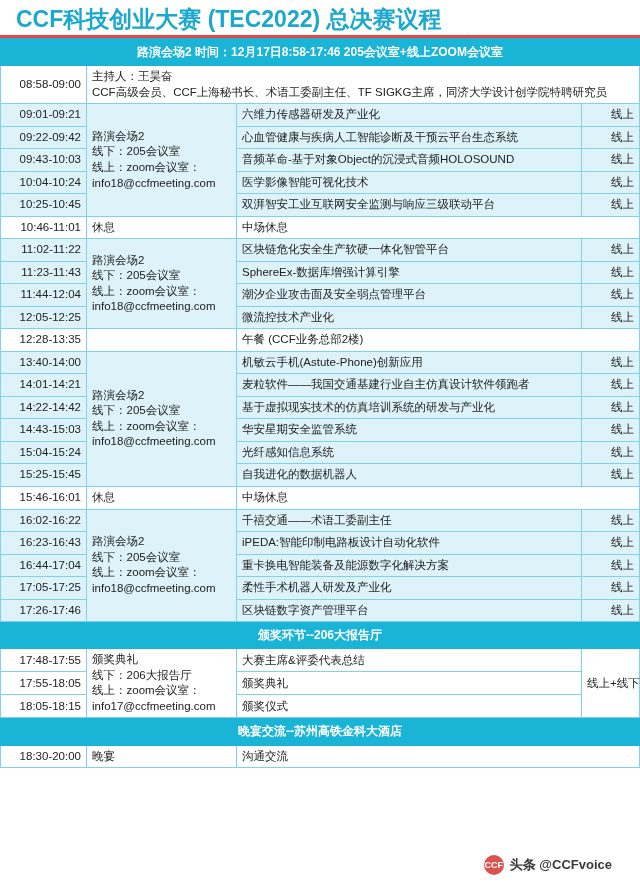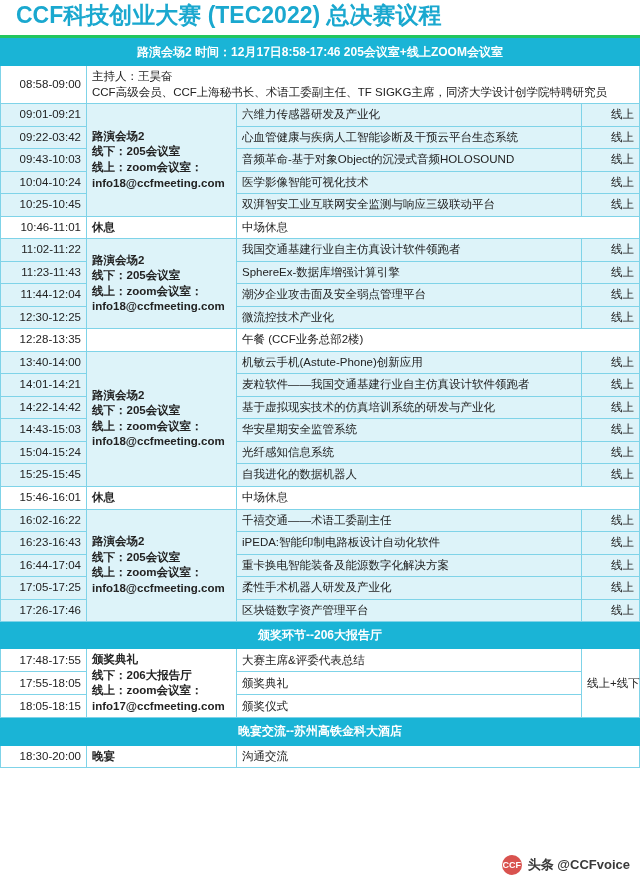--- a/index.html
+++ b/index.html
@@ -11,23 +11,23 @@
   }
   #page {
     position: relative;
     width: 640px; height: 883px;
     background: #ffffff;
     overflow: hidden;
   }
   .title-bar {
     height: 38px;
     display: flex;
-    align-items: flex-start;
+    align-items: flex-end;
     padding-left: 16px;
-    border-bottom: 3px solid #22c55e;
+    border-bottom: 3px solid #ef4444;
   }
   .title-bar .title {
     color: #1aa8cf;
     font-size: 23px;
     font-weight: bold;
     letter-spacing: 0px;
     white-space: nowrap;
   }
   table.agenda {
     width: 640px;
@@ -46,21 +46,20 @@
     width: 86px;
     text-align: right;
     white-space: nowrap;
     font-size: 11.5px;
   }
   td.venue {
     width: 150px;
     font-size: 11px;
     line-height: 1.5;
     padding-left: 6px;
-    font-weight: bold;
   }
   td.topic {
     font-size: 11.5px;
     padding-left: 8px;
   }
   td.mode {
     width: 58px;
     text-align: right;
     font-size: 11px;
     white-space: nowrap;
@@ -78,21 +77,21 @@
     background: #ddf3f9;
   }
   td.host-block {
     font-size: 11.5px;
     line-height: 1.7;
     padding: 5px 8px;
   }
   .venue-line { display: block; }
   .watermark {
     position: absolute;
-    right: 10px;
+    right: 28px;
     bottom: 8px;
     display: flex;
     align-items: center;
     gap: 6px;
     font-size: 13px;
     color: #3a3a3a;
     font-weight: bold;
   }
   .wm-logo {
     width: 20px; height: 20px;
@@ -141,21 +140,21 @@
         <td class="venue" rowspan="5">
           <span class="venue-line">路演会场2</span>
           <span class="venue-line">线下：205会议室</span>
           <span class="venue-line">线上：zoom会议室：</span>
           <span class="venue-line">info18@ccfmeeting.com</span>
         </td>
         <td class="topic">六维力传感器研发及产业化</td>
         <td class="mode">线上</td>
       </tr>
       <tr class="band">
-        <td class="time">09:22-03:42</td>
+        <td class="time">09:22-09:42</td>
         <td class="topic">心血管健康与疾病人工智能诊断及干预云平台生态系统</td>
         <td class="mode">线上</td>
       </tr>
       <tr class="band">
         <td class="time">09:43-10:03</td>
         <td class="topic">音频革命-基于对象Object的沉浸式音频HOLOSOUND</td>
         <td class="mode">线上</td>
       </tr>
       <tr class="band">
         <td class="time">10:04-10:24</td>
@@ -175,35 +174,35 @@
       </tr>
 
       <tr class="band">
         <td class="time">11:02-11:22</td>
         <td class="venue" rowspan="4">
           <span class="venue-line">路演会场2</span>
           <span class="venue-line">线下：205会议室</span>
           <span class="venue-line">线上：zoom会议室：</span>
           <span class="venue-line">info18@ccfmeeting.com</span>
         </td>
-        <td class="topic">我国交通基建行业自主仿真设计软件领跑者</td>
+        <td class="topic">区块链危化安全生产软硬一体化智管平台</td>
         <td class="mode">线上</td>
       </tr>
       <tr class="band">
         <td class="time">11:23-11:43</td>
         <td class="topic">SphereEx-数据库增强计算引擎</td>
         <td class="mode">线上</td>
       </tr>
       <tr class="band">
         <td class="time">11:44-12:04</td>
         <td class="topic">潮汐企业攻击面及安全弱点管理平台</td>
         <td class="mode">线上</td>
       </tr>
       <tr class="band">
-        <td class="time">12:30-12:25</td>
+        <td class="time">12:05-12:25</td>
         <td class="topic">微流控技术产业化</td>
         <td class="mode">线上</td>
       </tr>
 
       <tr>
         <td class="time">12:28-13:35</td>
         <td class="venue"></td>
         <td class="topic" colspan="2">午餐 (CCF业务总部2楼)</td>
       </tr>
 

